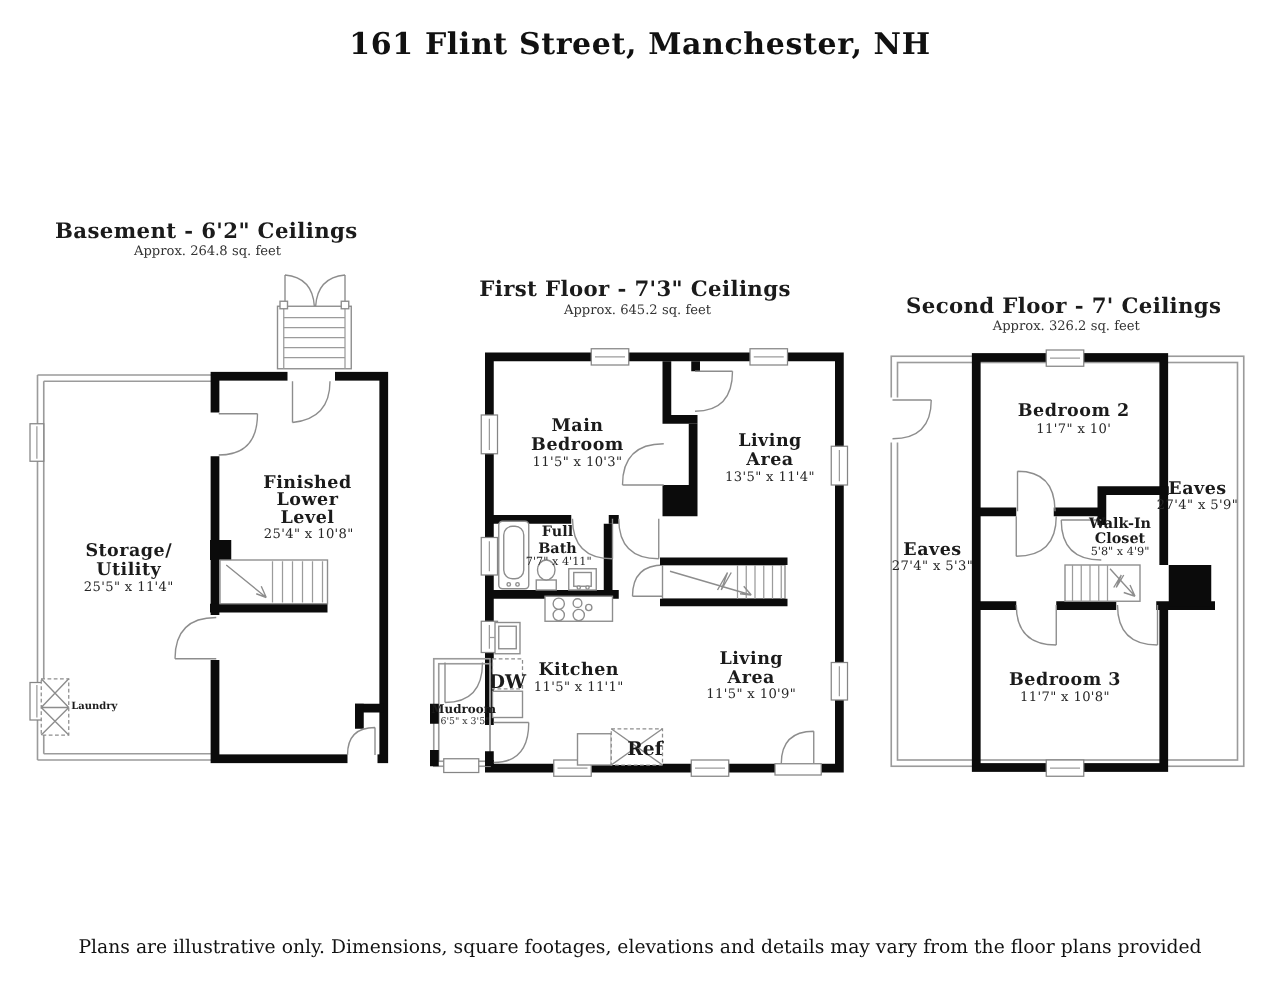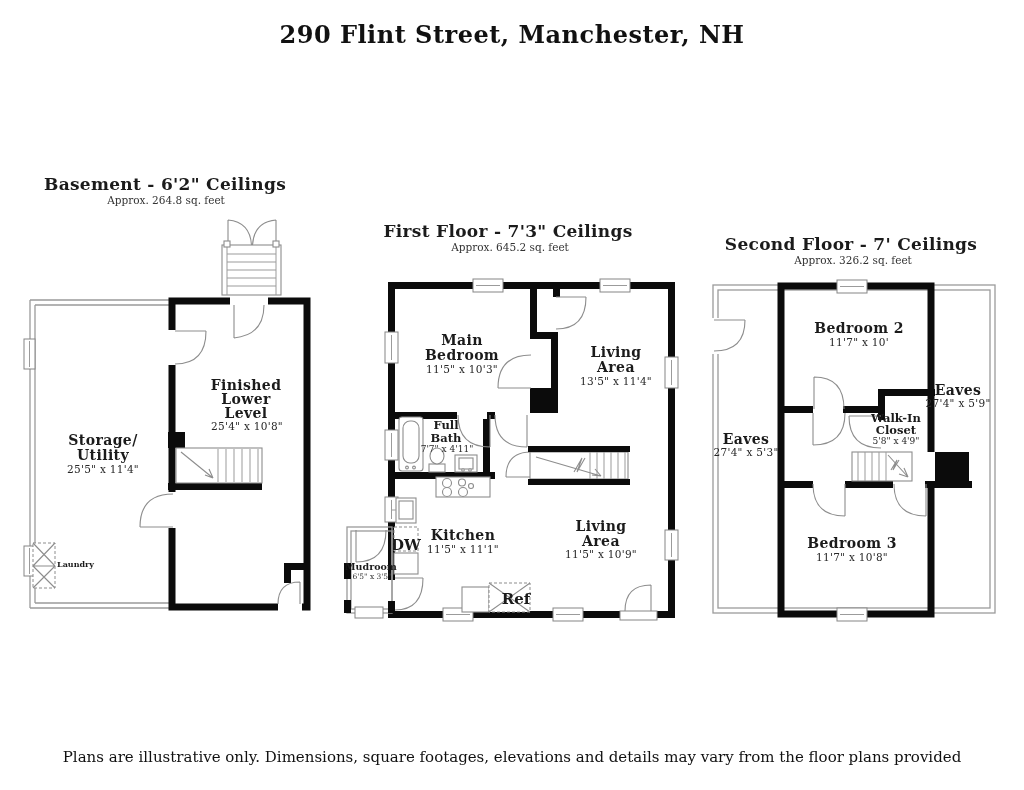--- a/index.html
+++ b/index.html
@@ -32,21 +32,21 @@
   .win{fill:#fff;stroke:#858585;stroke-width:1;}
   .gap{fill:#fff;stroke:none;}
   .tread{stroke:#9b9b9b;stroke-width:1;}
   .arrow{stroke:#8d8d8d;stroke-width:1.1;fill:none;}
 </style>
 </head>
 <body>
 
 <div class="canvas">
 
-  <div class="main-title">290 Flint Street, Manchester, NH</div>
+  <div class="main-title">161 Flint Street, Manchester, NH</div>
 
   <svg width="1024" height="790" viewBox="0 0 1024 790">
 
     <g>
       <text class="t-title" x="165" y="190" text-anchor="middle">Basement - 6'2" Ceilings</text>
       <text class="t-sub" x="166" y="204" text-anchor="middle">Approx. 264.8 sq. feet</text>
 
       <g>
         <rect class="fixture" x="222" y="245" width="59" height="50"></rect>
         <line class="tread" x1="227" y1="245" x2="227" y2="295"></line>

